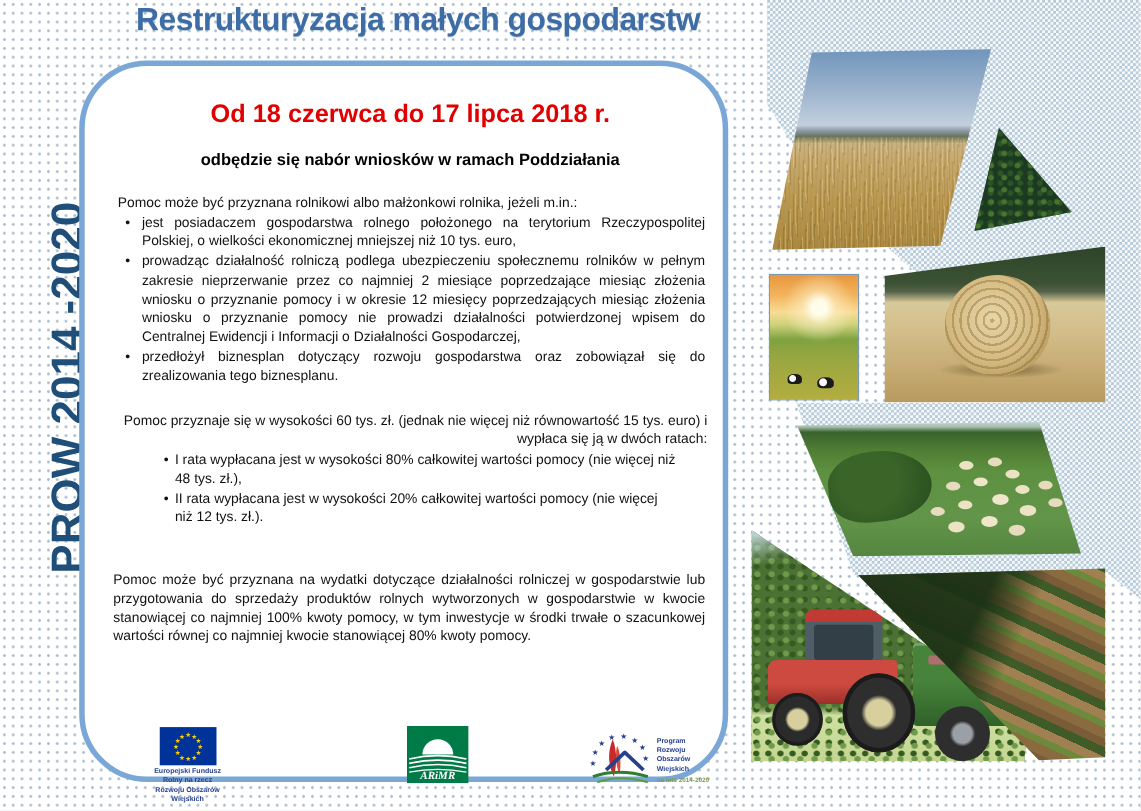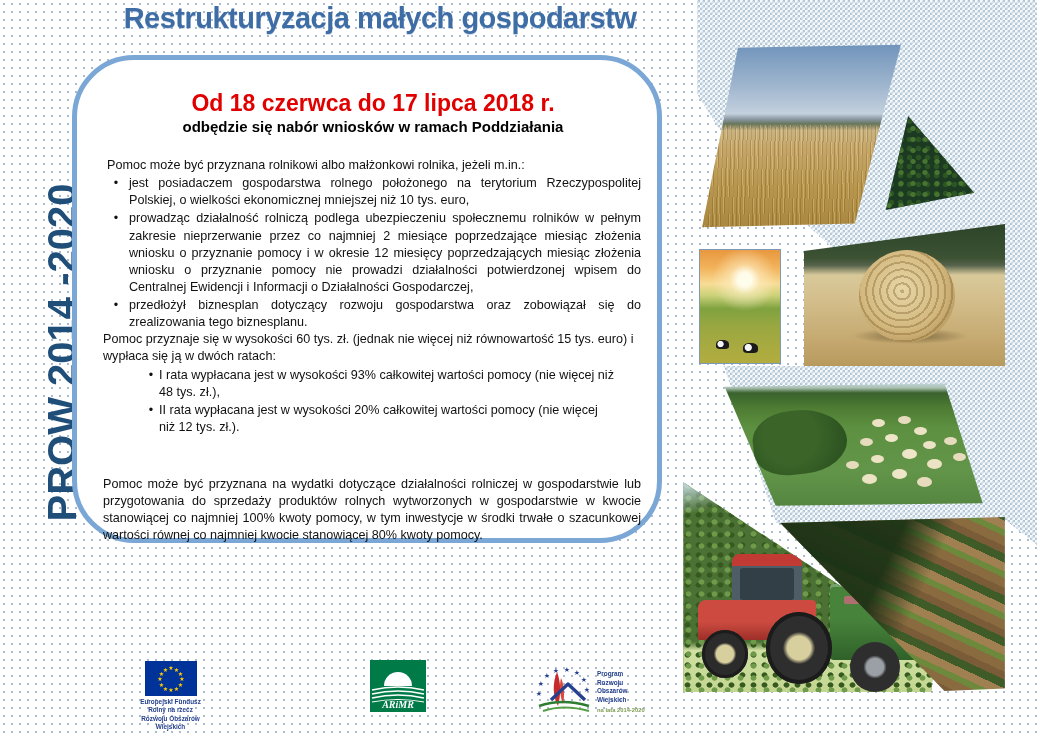--- a/index.html
+++ b/index.html
@@ -28,34 +28,34 @@
     position:absolute; left:80px; top:2px; width:600px; text-align:center;
     font-size:29px; font-weight:bold; color:#3e6da6; letter-spacing:-0.5px;
     text-shadow:0 1px 0 rgba(62,109,166,.25);
   }
   .prow-vertical {
     position:absolute; left:-118px; top:330px; width:360px; text-align:center;
     transform:rotate(-90deg);
     font-size:40px; font-weight:bold; color:#1f4e79; letter-spacing:0px; white-space:nowrap;
   }
   .main-box {
-    position:absolute; left:72px; top:55px; width:590px; height:488px;
+    position:absolute; left:72px; top:55px; width:590px; height:656px;
     background:#ffffff; border:5px solid #7aa7d6; border-radius:62px;
     padding:24px 14px 0 26px;
   }
   .h-red { text-align:center; color:#e10000; font-weight:bold; font-size:23px; margin-top:6px; }
-  .h-black { text-align:center; color:#000; font-weight:bold; font-size:15px; margin-top:1px; }
+  .h-black { text-align:center; color:#000; font-weight:bold; font-size:15px; margin-top:20px; }
   .h-red2 { text-align:center; color:#e10000; font-weight:bold; font-size:15.3px; margin:6px auto 0; max-width:508px; line-height:1.35; }
   .body-txt { font-size:12.6px; color:#111; line-height:1.36; }
   .intro { margin:22px 0 0 4px; }
   ul.blist { list-style:none; margin-top:1px; }
   ul.blist li { display:flex; margin-top:1px; }
   ul.blist .blt { width:26px; flex:0 0 26px; text-align:center; }
   ul.blist .btxt { flex:1; text-align:justify; padding-right:2px; }
-  .amount { text-align:left; }
+  .amount { margin-top:24px; text-align:right; }
   ul.rlist { list-style:none; margin-top:1px; }
   ul.rlist li { display:flex; margin-top:1px; }
   ul.rlist .blt { width:16px; flex:0 0 16px; text-align:center; margin-left:40px; }
   ul.rlist .btxt { flex:1; padding-right:26px; }
   .expenses { margin-top:40px; text-align:justify; padding-right:2px; }
 
   
   .photo { position:absolute; }
   .photo-wheat {
     left:699px; top:43px; width:205px; height:186px;
@@ -185,21 +185,21 @@
         <span class="blt">•</span>
         <span class="btxt">przedłożył biznesplan dotyczący rozwoju gospodarstwa oraz zobowiązał się do zrealizowania tego biznesplanu.</span>
       </li>
     </ul>
 
     <div class="body-txt amount">Pomoc przyznaje się w wysokości 60 tys. zł. (jednak nie więcej niż równowartość 15 tys. euro) i wypłaca się ją w dwóch ratach:</div>
 
     <ul class="rlist body-txt">
       <li>
         <span class="blt">•</span>
-        <span class="btxt">I rata wypłacana jest w wysokości 93% całkowitej wartości pomocy (nie więcej niż 48 tys. zł.),</span>
+        <span class="btxt">I rata wypłacana jest w wysokości 80% całkowitej wartości pomocy (nie więcej niż 48 tys. zł.),</span>
       </li>
       <li>
         <span class="blt">•</span>
         <span class="btxt">II rata wypłacana jest w wysokości 20% całkowitej wartości pomocy (nie więcej niż 12 tys. zł.).</span>
       </li>
     </ul>
 
     <div class="body-txt expenses">Pomoc może być przyznana na wydatki dotyczące działalności rolniczej w gospodarstwie lub przygotowania do sprzedaży produktów rolnych wytworzonych w gospodarstwie w kwocie stanowiącej co najmniej 100% kwoty pomocy, w tym inwestycje w środki trwałe o szacunkowej wartości równej co najmniej kwocie stanowiącej 80% kwoty pomocy.</div>
   </div>
 

